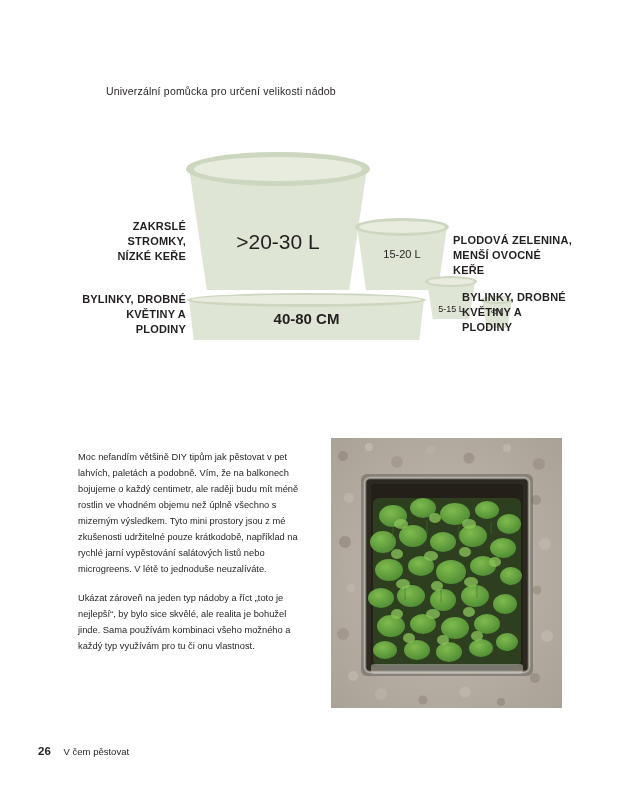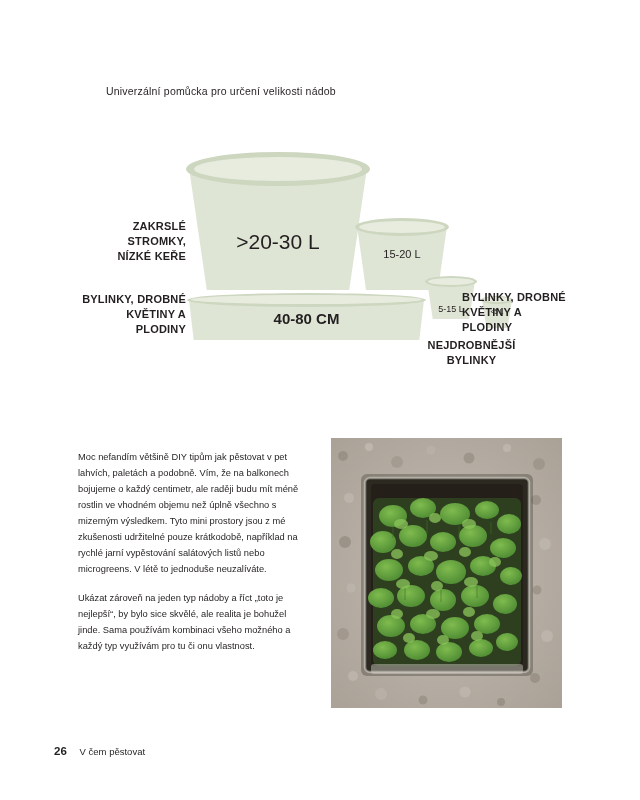--- a/index.html
+++ b/index.html
@@ -249,21 +249,21 @@
     width: 231px;
     height: 270px;
     overflow: hidden;
     background: #b5ada3;
   }
   .photo svg { display: block; }
 
   
   .footer {
     position: absolute;
-    left: 54px;
+    left: 38px;
     top: 745px;
     font-size: 10px;
     color: #231f20;
   }
   .footer .pnum {
     font-weight: bold;
     font-size: 11.5px;
     margin-right: 10px;
   }
   .footer .ftext {
@@ -303,26 +303,26 @@
     <div class="pot-ellipse trough-top"></div>
     <div class="pot-ellipse trough-inner"></div>
     <div class="pot-label trough-label">40-80 CM</div>
 
     <div class="anno anno-left anno-zakrsle" style="white-space: pre-line;">ZAKRSLÉ STROMKY,
 NÍZKÉ KEŘE</div>
 
     <div class="anno anno-left anno-bylinky1" style="white-space: pre-line;">BYLINKY, DROBNÉ
 KVĚTINY A PLODINY</div>
 
+    <div class="anno anno-right anno-plodova" style="white-space: pre-line;">PLODOVÁ ZELENINA,
+MENŠÍ OVOCNÉ KEŘE</div>
 
     <div class="anno anno-right anno-bylinky2" style="white-space: pre-line;">BYLINKY, DROBNÉ
 KVĚTINY A PLODINY</div>
 
-    <div class="anno anno-center anno-nejdrobnejsi" style="white-space: pre-line;">NEJDROBNĚJŠÍ
-BYLINKY</div>
   </div>
 
   <div class="body-text">
     <p>Moc nefandím většině DIY tipům jak pěstovat v pet lahvích, paletách a podobně. Vím, že na balkonech bojujeme o každý centimetr, ale raději budu mít méně rostlin ve vhodném objemu než úplně všechno s mizerným výsledkem. Tyto mini prostory jsou z mé zkušenosti udržitelné pouze krátkodobě, například na rychlé jarní vypěstování salátových listů nebo microgreens. V létě to jednoduše neuzalíváte.</p>
     <p>Ukázat zároveň na jeden typ nádoby a říct „toto je nejlepší“, by bylo sice skvělé, ale realita je bohužel jinde. Sama používám kombinaci všeho možného a každý typ využívám pro tu či onu vlastnost.</p>
   </div>
 
   <div class="photo">
     <svg width="231" height="270" viewBox="0 0 231 270" aria-hidden="true">
       <defs>

